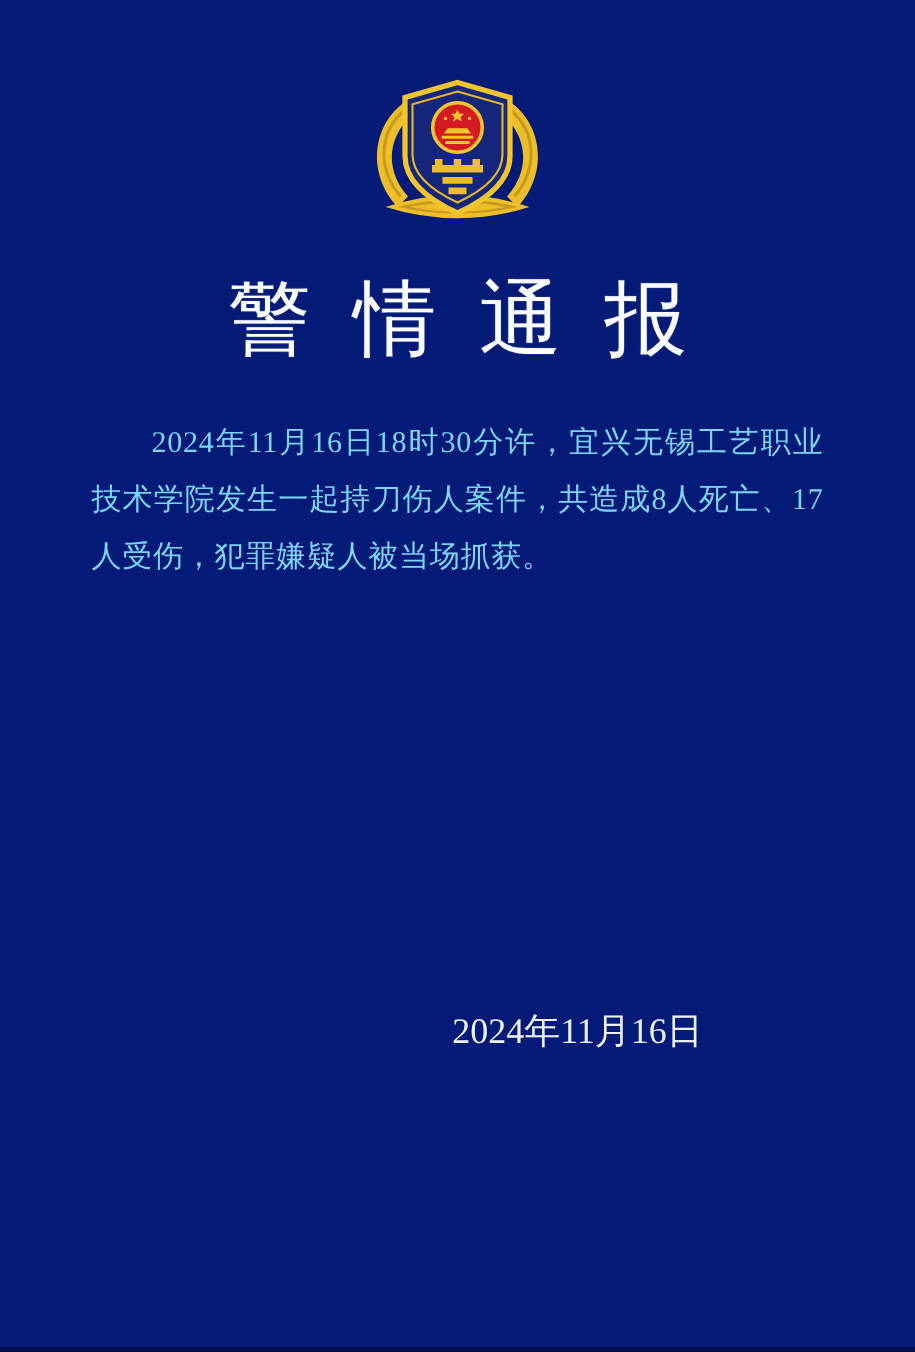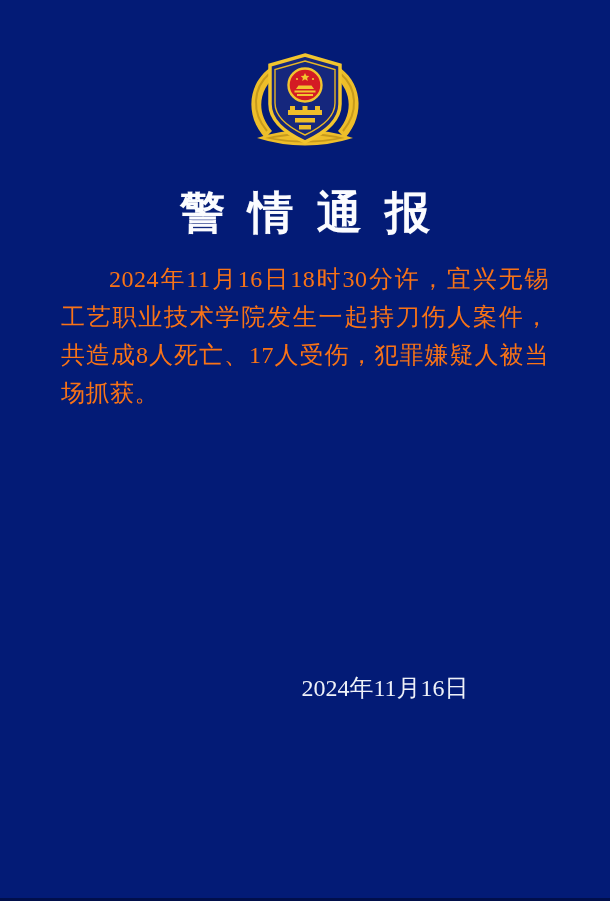--- a/index.html
+++ b/index.html
@@ -26,32 +26,32 @@
   .badge-wrap {
     width: 100%;
     padding-top: 52px;
     display: flex;
     justify-content: center;
   }
   .title {
     margin-top: 28px;
     text-align: center;
     color: #fbfcff;
-    font-size: 45px;
-    font-weight: bold;
+    font-size: 55px;
+    font-weight: normal;
     letter-spacing: 0.52em;
     text-indent: 0.52em; 
     line-height: 62px;
     text-shadow: 0 0 1px rgba(255,255,255,0.35);
   }
   .body-text {
     width: 488px;
-    margin: 16px auto 0 auto;
-    color: #f97316;
-    font-size: 24px;
+    margin: 32px auto 0 auto;
+    color: #7dd3fc;
+    font-size: 20px;
     line-height: 38px;
     text-align: justify;
     letter-spacing: 0.5px;
   }
   .body-text p {
     margin: 0;
     text-indent: 2em;
   }
   .signature {
     position: absolute;

